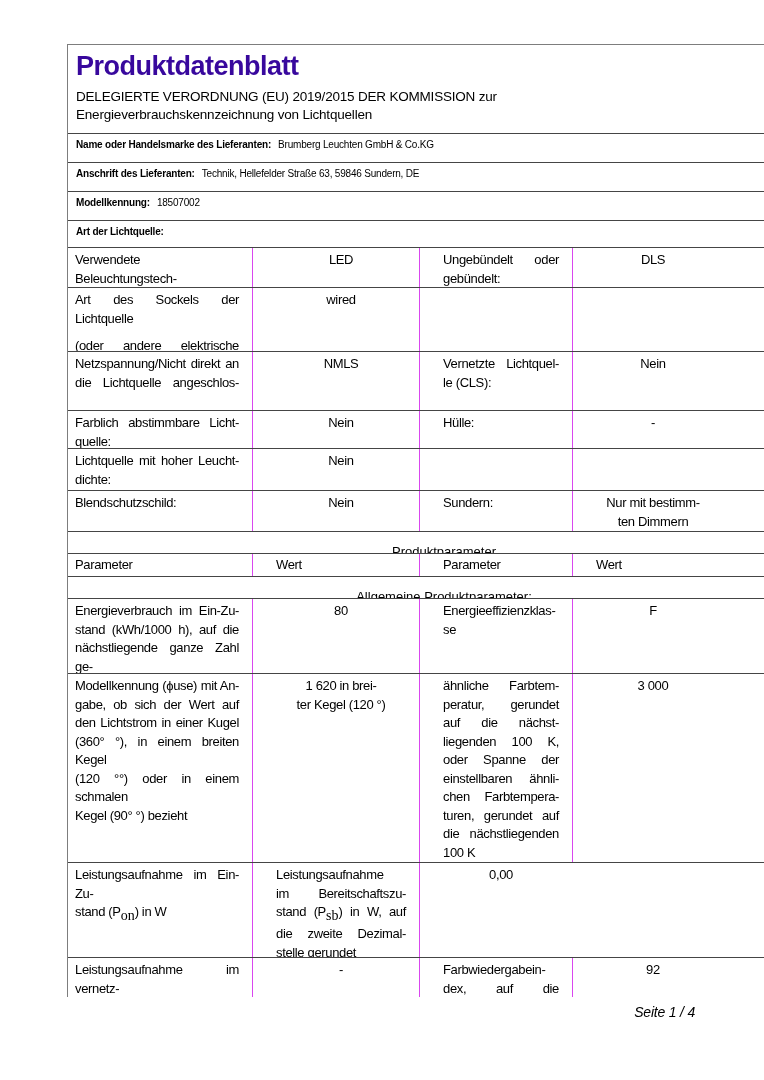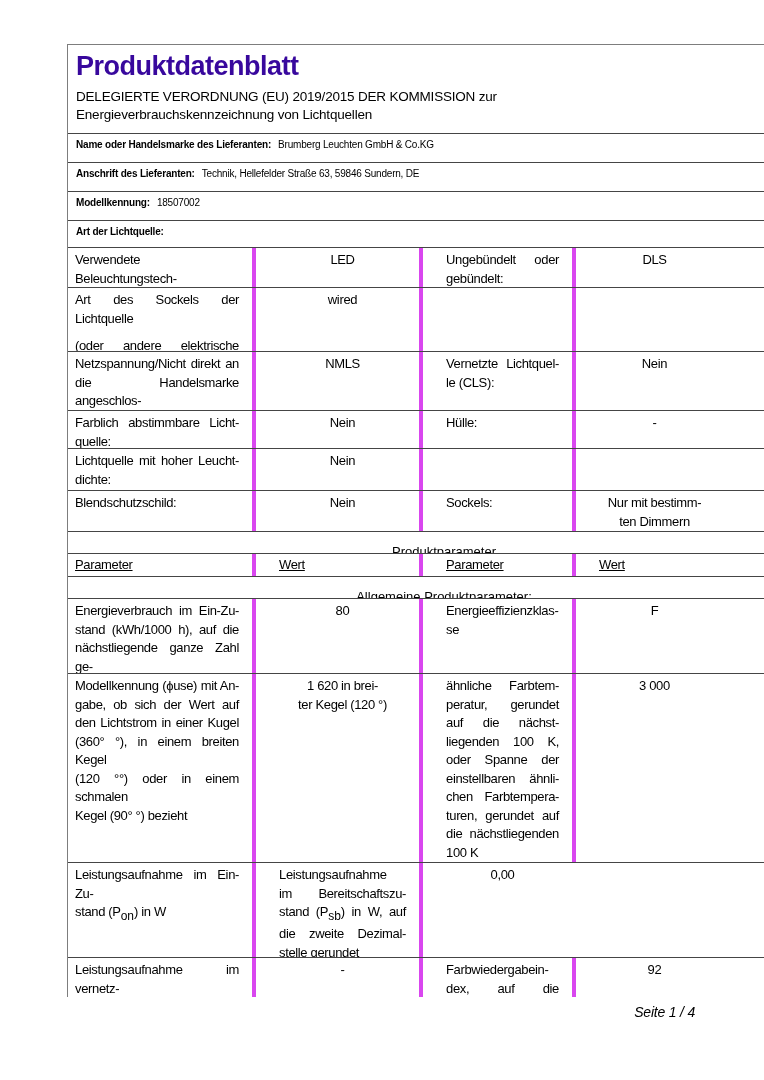--- a/index.html
+++ b/index.html
@@ -25,31 +25,31 @@
   .srow{height:29px;padding:5px 8px 0 8px;font-size:10px;letter-spacing:-0.2px;white-space:nowrap;}
   .srow .lbl{font-weight:bold;}
   .srow .val{margin-left:7px;}
   .srow.art{height:27px;}
   
   .grow{display:grid;grid-template-columns:177px 160px 146px 144px;gap:7px;}
   .grow>div{
     box-sizing:border-box;padding:3px 6px 0 7px;
     font-size:13px;line-height:18.5px;letter-spacing:-0.35px;
   }
-  .grow>div+div{border-left:4px solid #d946ef;padding-left:23px;}
+  .grow>div+div{border-left:1px solid #d946ef;padding-left:23px;}
   .pcell .line{text-align:justify;text-align-last:justify;}
   .pcell .line.last{text-align-last:left;}
   .pcell .para+.para{margin-top:9px;}
   .vcell{text-align:center;white-space:pre-line;padding-left:4px;padding-right:4px;}
-  sub{font-size:12px;letter-spacing:0;}
+  sub{font-size:14px;letter-spacing:0;font-family:Liberation Serif, serif;}
   
   .mrow{height:22px;text-align:center;font-weight:normal;font-size:13px;line-height:19px;padding-top:10px;}
   
   .rA{height:40px}.rB{height:64px}.rC{height:59px}.rD{height:38px}.rE{height:42px}.rF{height:41px}
-  .hdrrow{height:23px}.hdrrow>div{padding-top:2px;text-decoration:underline;}
+  .hdrrow{height:23px}.hdrrow>div{padding-top:2px;}
   .rG{height:75px}.rH{height:189px}.rI{height:95px}.rJ{height:40px}
   .footer{position:absolute;right:69px;top:1004px;font-size:14px;letter-spacing:-0.2px;font-style:italic;}
 </style>
 </head>
 <body>
 
 <div class="sheet">
 
   <div class="row first title-block">
     <h1 class="doc-title">Produktdatenblatt</h1>
@@ -102,21 +102,21 @@
       </div>
     <div class="vcell">wired</div>
     <div class="pcell"></div>
     <div class="vcell"></div>
   </div>
 
   <div class="row grow rC">
     <div class="pcell">
         <div class="para">
           <div class="line">Netzspannung/Nicht direkt an</div>
-          <div class="line">die Handelsmarke angeschlos-</div>
+          <div class="line">die Lichtquelle angeschlos-</div>
         </div>
       </div>
     <div class="vcell">NMLS</div>
     <div class="pcell">
         <div class="para">
           <div class="line">Vernetzte Lichtquel-</div>
           <div class="line last">le (CLS):</div>
         </div>
       </div>
     <div class="vcell">Nein</div>
@@ -152,21 +152,21 @@
 
   <div class="row grow rF">
     <div class="pcell">
         <div class="para">
           <div class="line last">Blendschutzschild:</div>
         </div>
       </div>
     <div class="vcell">Nein</div>
     <div class="pcell">
         <div class="para">
-          <div class="line last">Sockels:</div>
+          <div class="line last">Sundern:</div>
         </div>
       </div>
     <div class="vcell">Nur mit bestimm-
 ten Dimmern</div>
   </div>
 
   <div class="row mrow">Produktparameter</div>
 
   <div class="row grow hdrrow">
     <div>Parameter</div>

